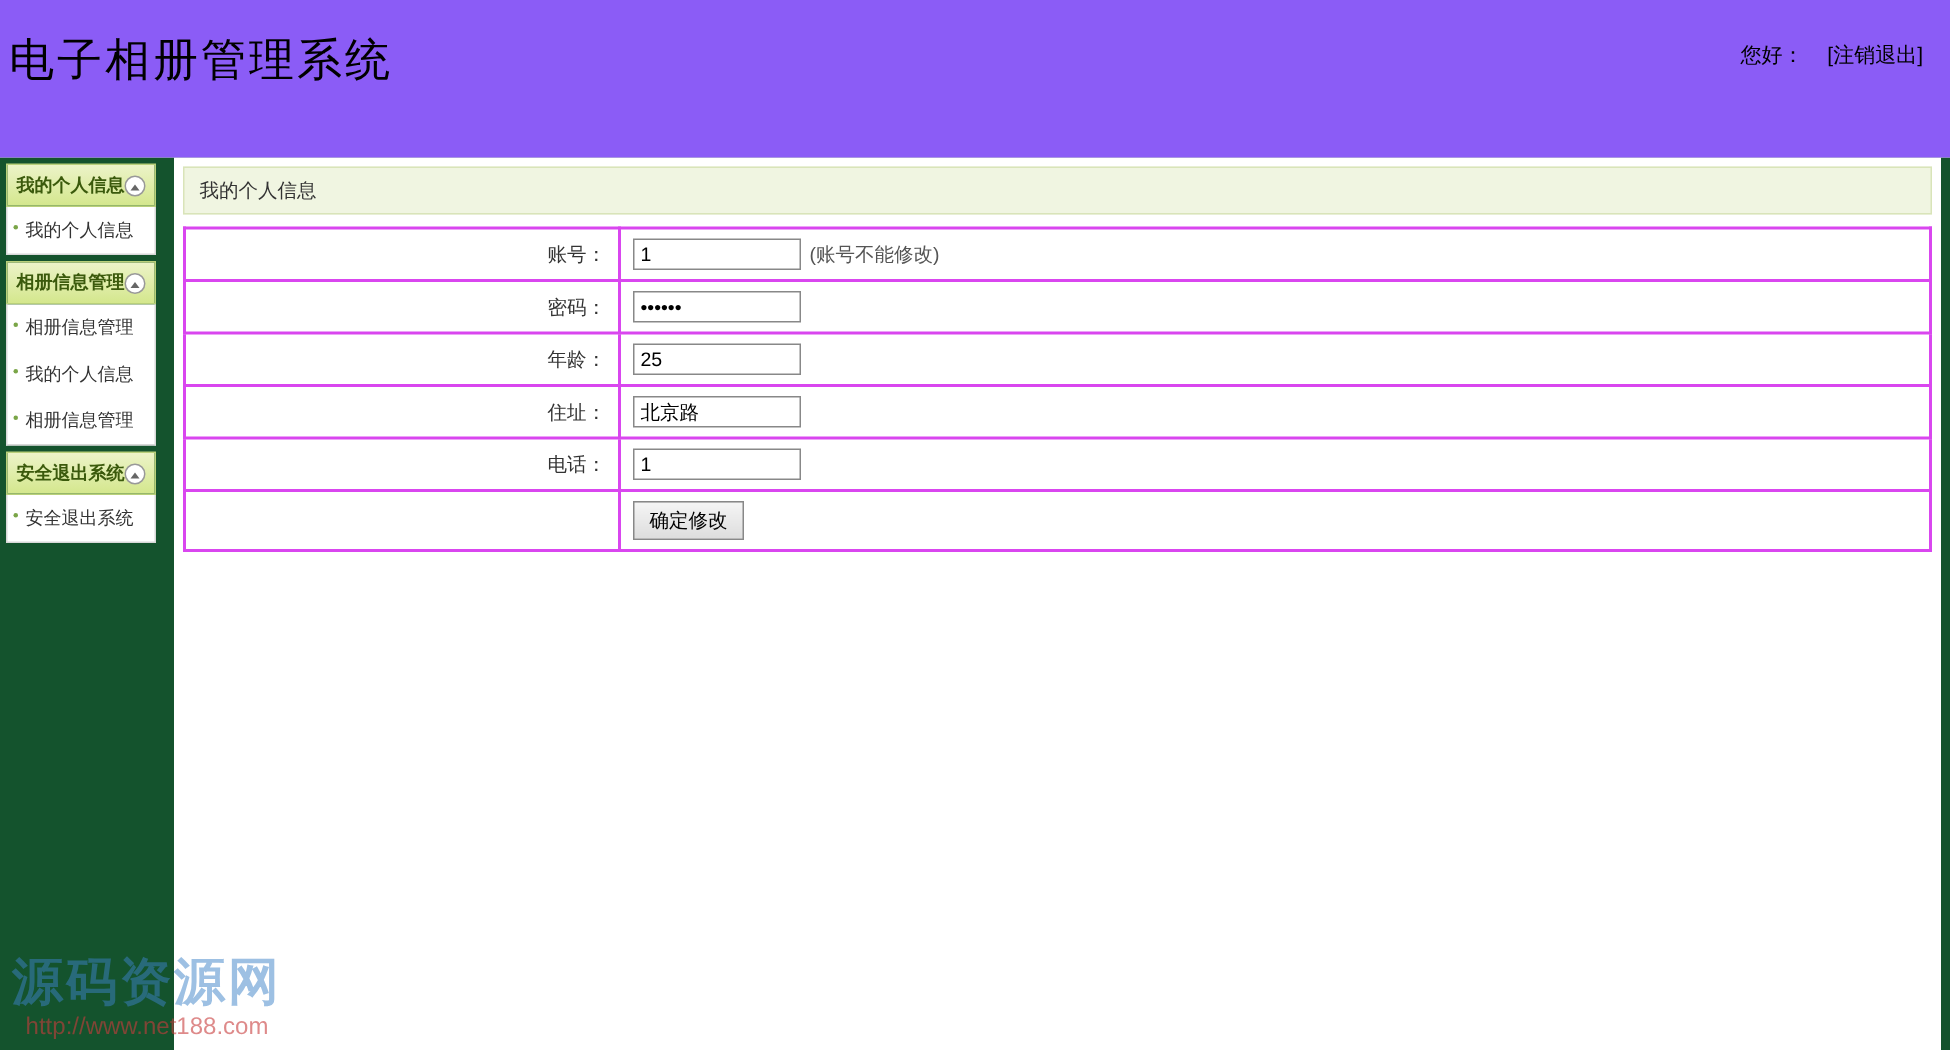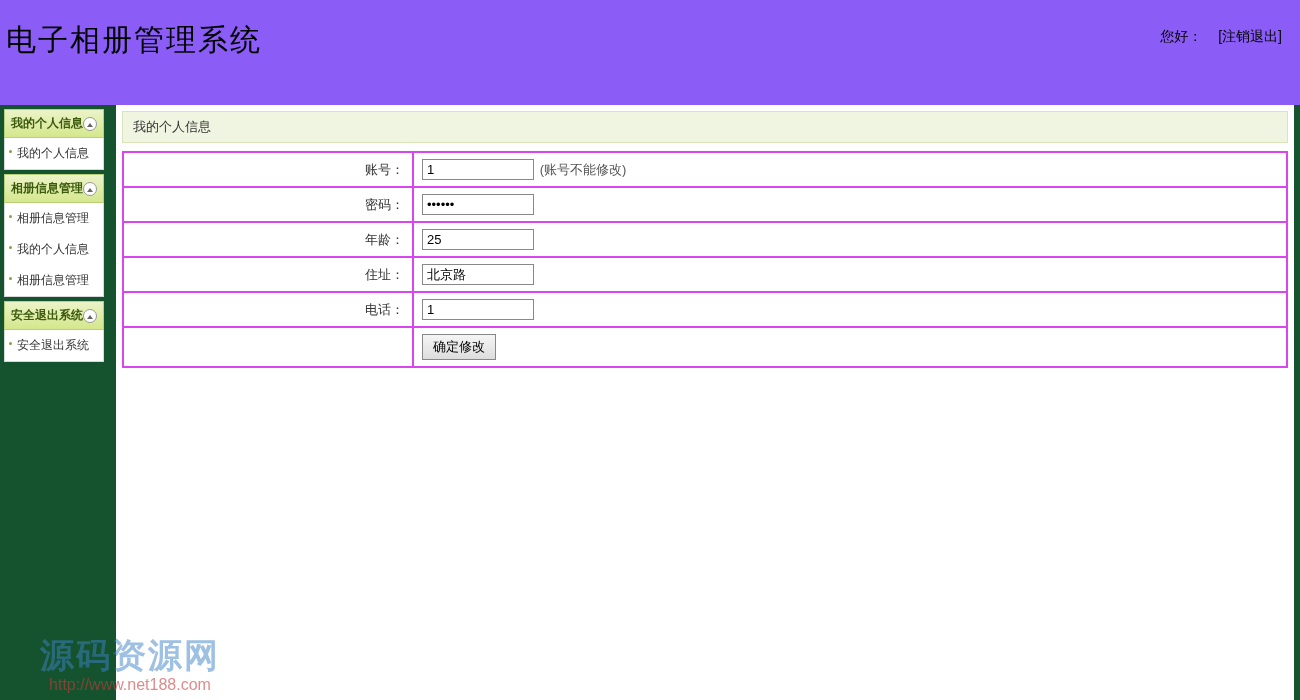--- a/index.html
+++ b/index.html
@@ -139,21 +139,20 @@
 }
 
 .watermark {
   position: fixed;
   left: 8px;
   bottom: 6px;
   font-family: "SimHei", sans-serif;
   color: rgba(60,130,200,0.5);
   line-height: 1.1;
   pointer-events: none;
-  margin-left: 32px;
 }
 .watermark .wm-big { font-size: 34px; letter-spacing: 2px; font-weight: bold; }
 .watermark .wm-url { font-size: 16px; color: rgba(200,60,60,0.6); text-align: center; margin-top: 2px; }
 </style>
 </head>
 <body>
 
 <div class="header">
   <div class="header-title">电子相册管理系统</div>
   <div class="header-right">

